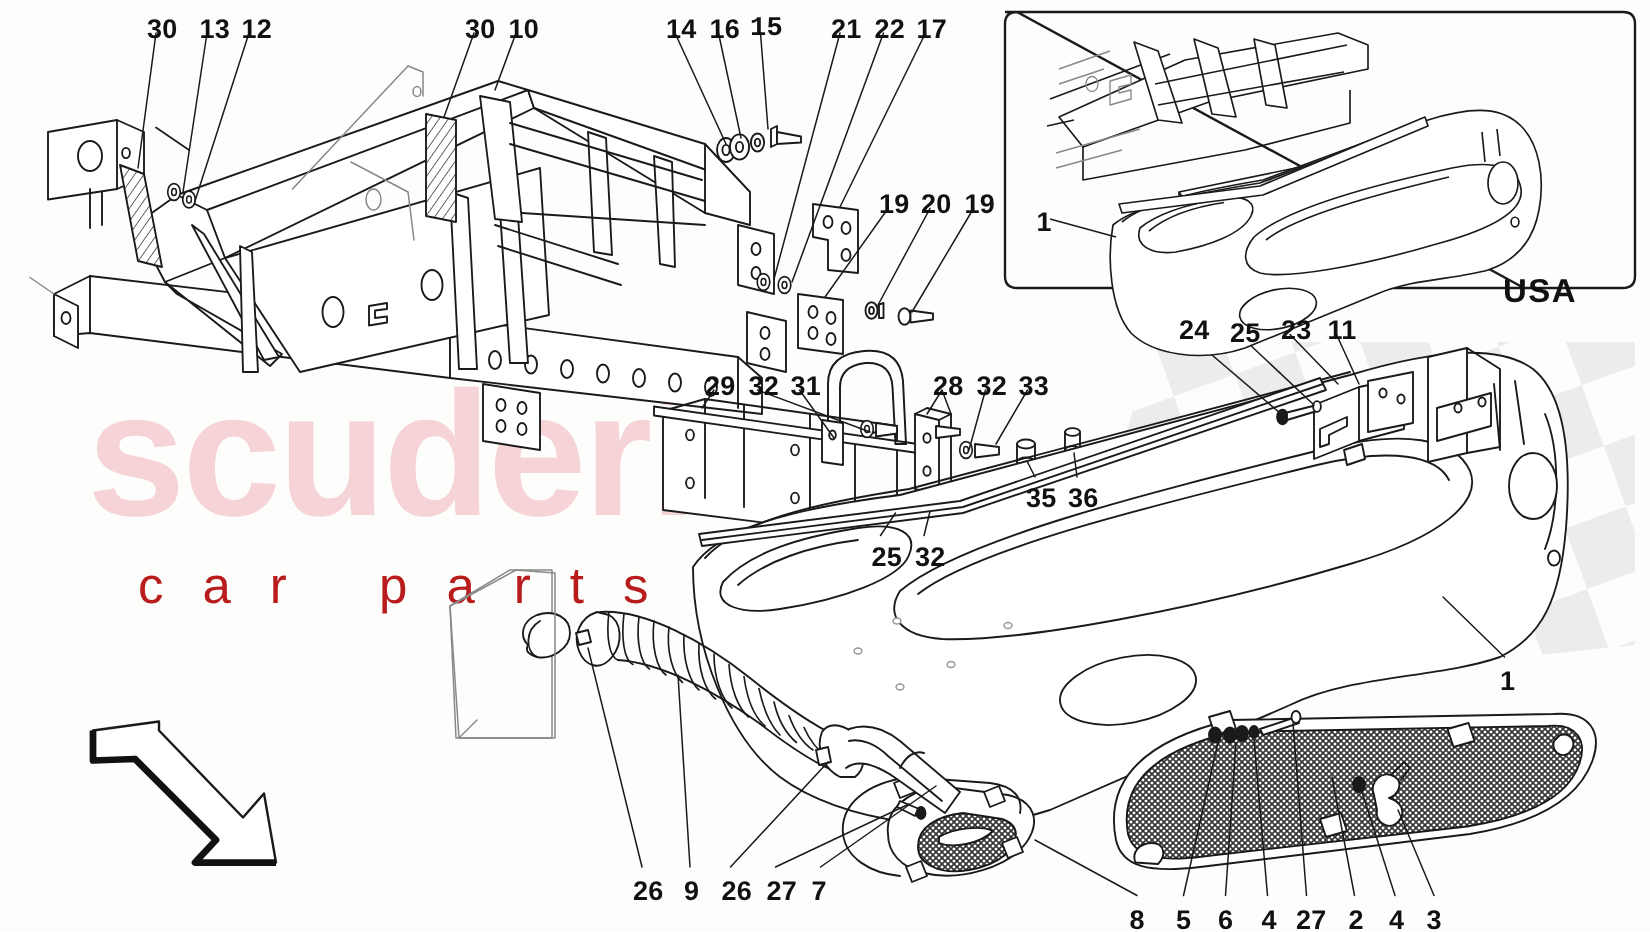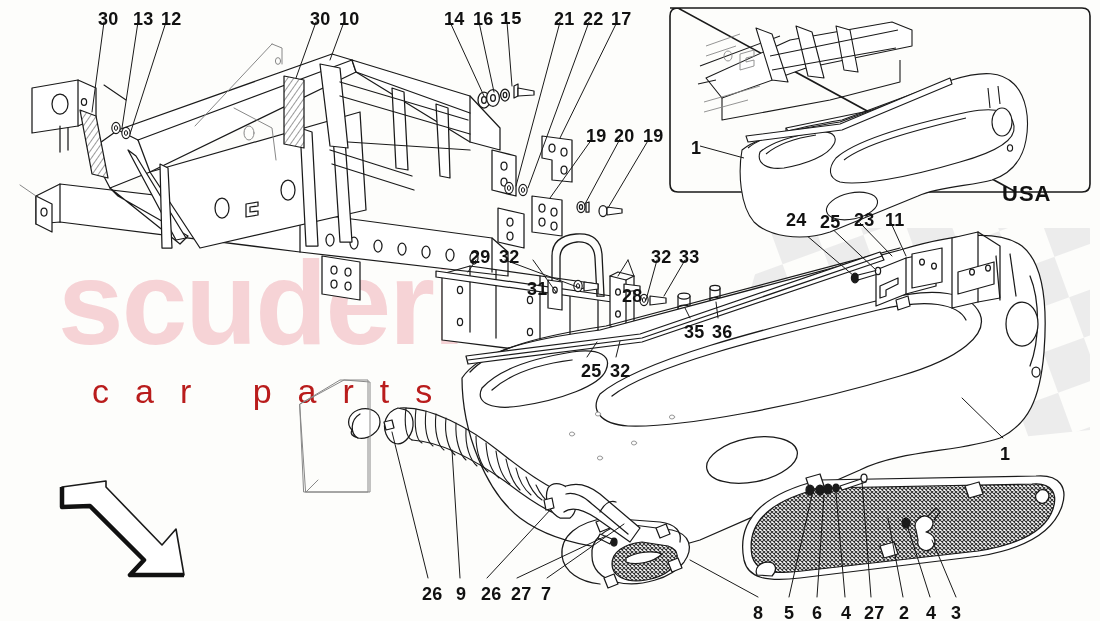--- a/index.html
+++ b/index.html
@@ -506,22 +506,22 @@
   <div class="lbl" style="left:554px;top:9px;">21</div>
   <div class="lbl" style="left:583px;top:9px;">22</div>
   <div class="lbl" style="left:611px;top:9px;text-align:center;">17</div>
 
   <div class="lbl" style="left:586px;top:126px;">19</div>
   <div class="lbl" style="left:614px;top:126px;">20</div>
   <div class="lbl" style="left:643px;top:126px;">19</div>
 
   <div class="lbl" style="left:470px;top:247px;">29</div>
   <div class="lbl" style="left:499px;top:247px;">32</div>
-  <div class="lbl" style="left:527px;top:247px;margin-top:32px;">31</div>
-  <div class="lbl" style="left:622px;top:247px;margin-top:39px;">28</div>
+  <div class="lbl" style="left:527px;top:247px;">31</div>
+  <div class="lbl" style="left:622px;top:247px;">28</div>
   <div class="lbl" style="left:651px;top:247px;">32</div>
   <div class="lbl" style="left:679px;top:247px;">33</div>
 
   <div class="lbl" style="left:684px;top:322px;">35</div>
   <div class="lbl" style="left:712px;top:322px;">36</div>
   <div class="lbl" style="left:581px;top:361px;">25</div>
   <div class="lbl" style="left:610px;top:361px;">32</div>
 
   <div class="lbl" style="left:786px;top:210px;">24</div>
   <div class="lbl" style="left:820px;top:212px;">25</div>

